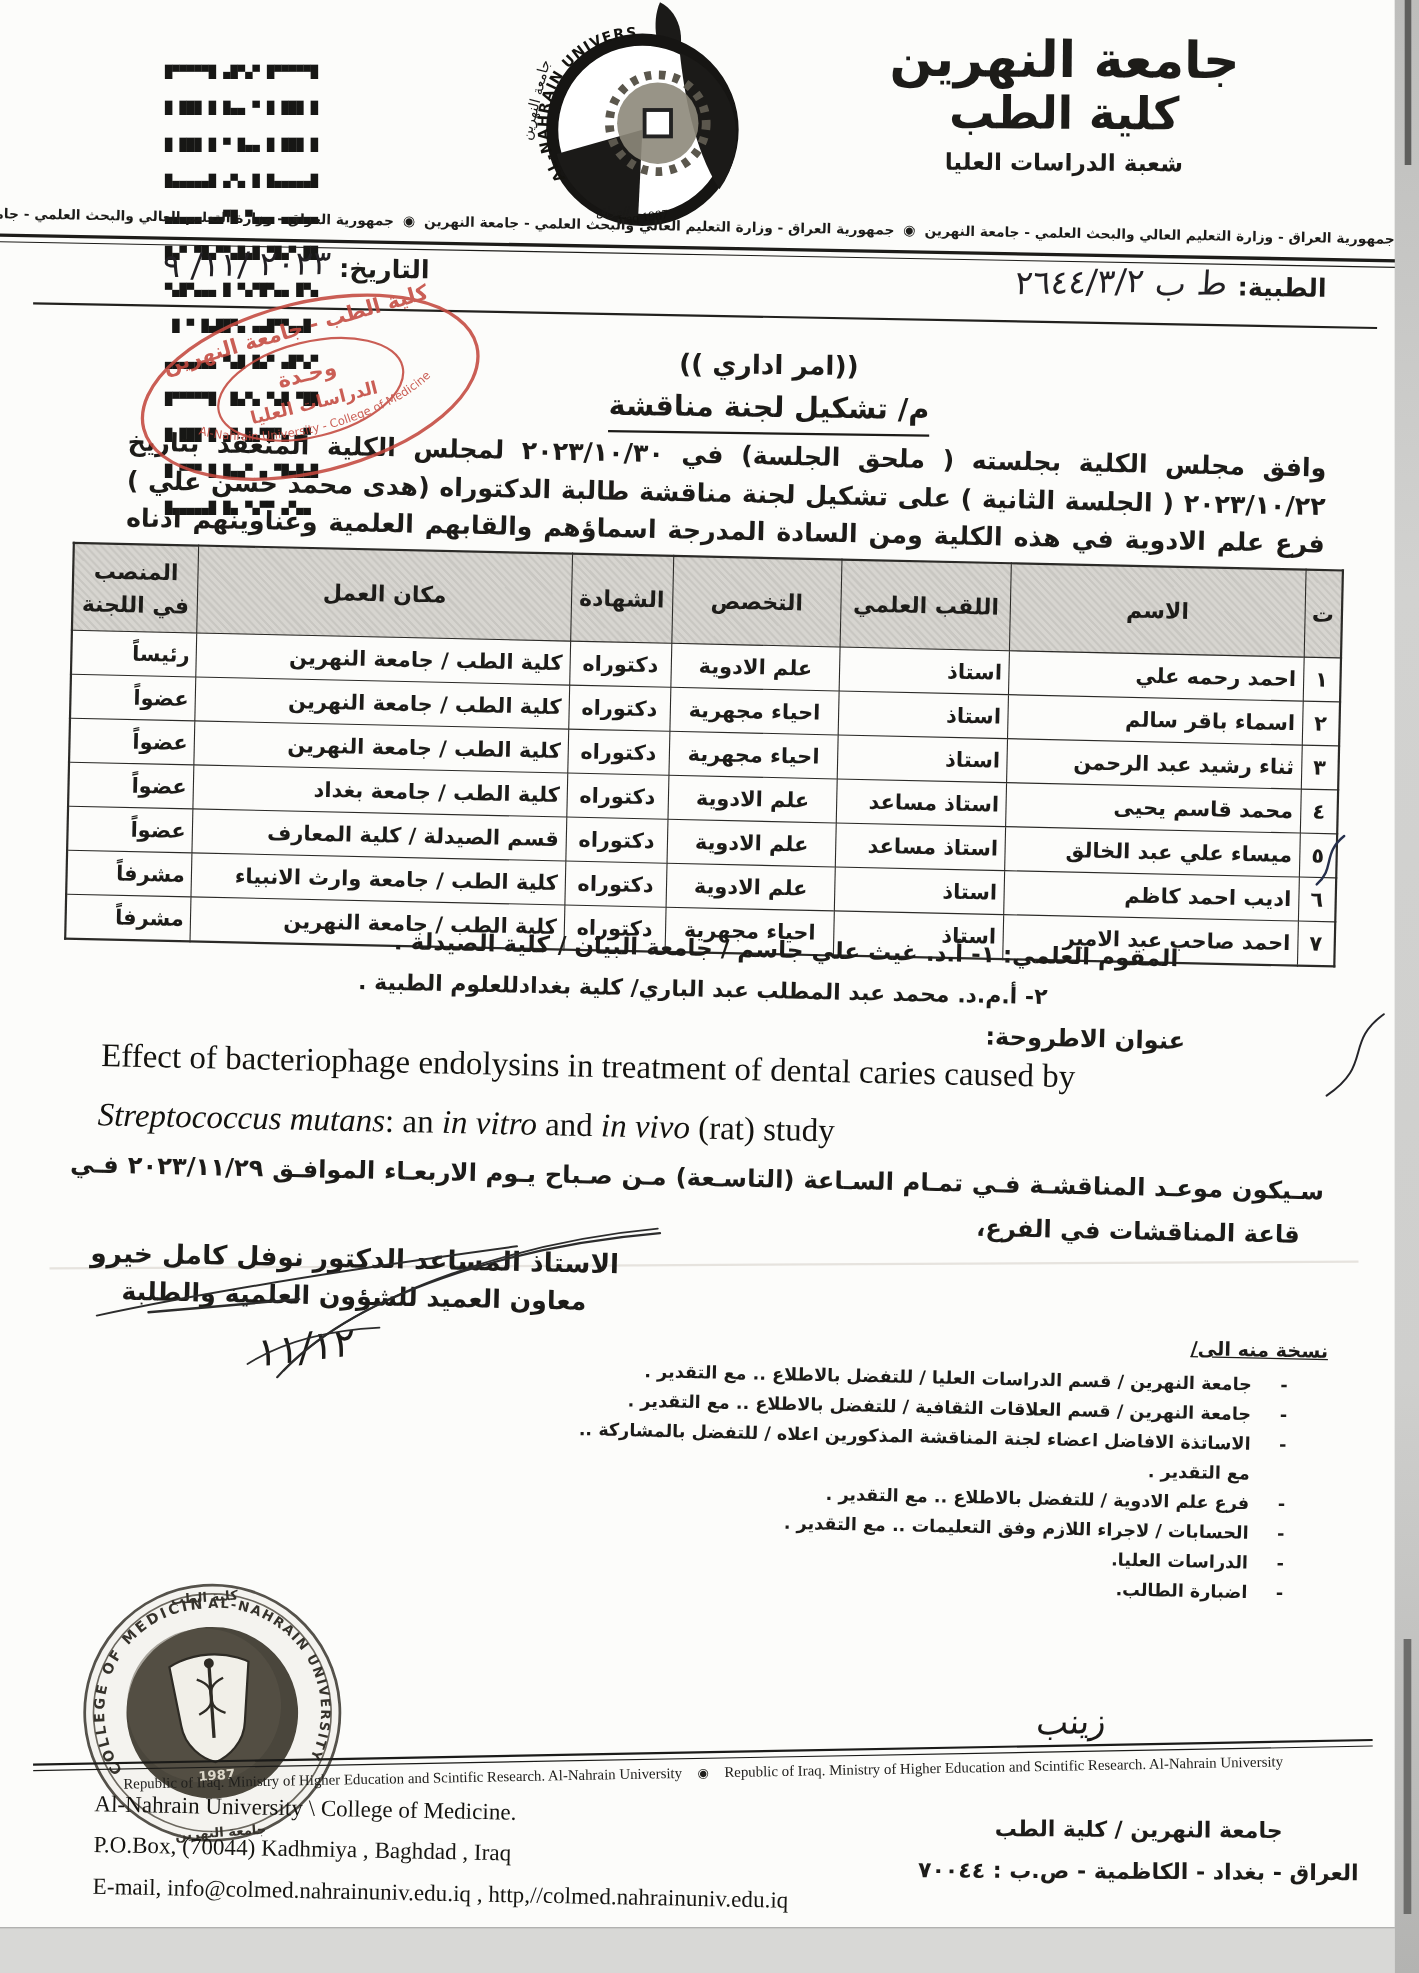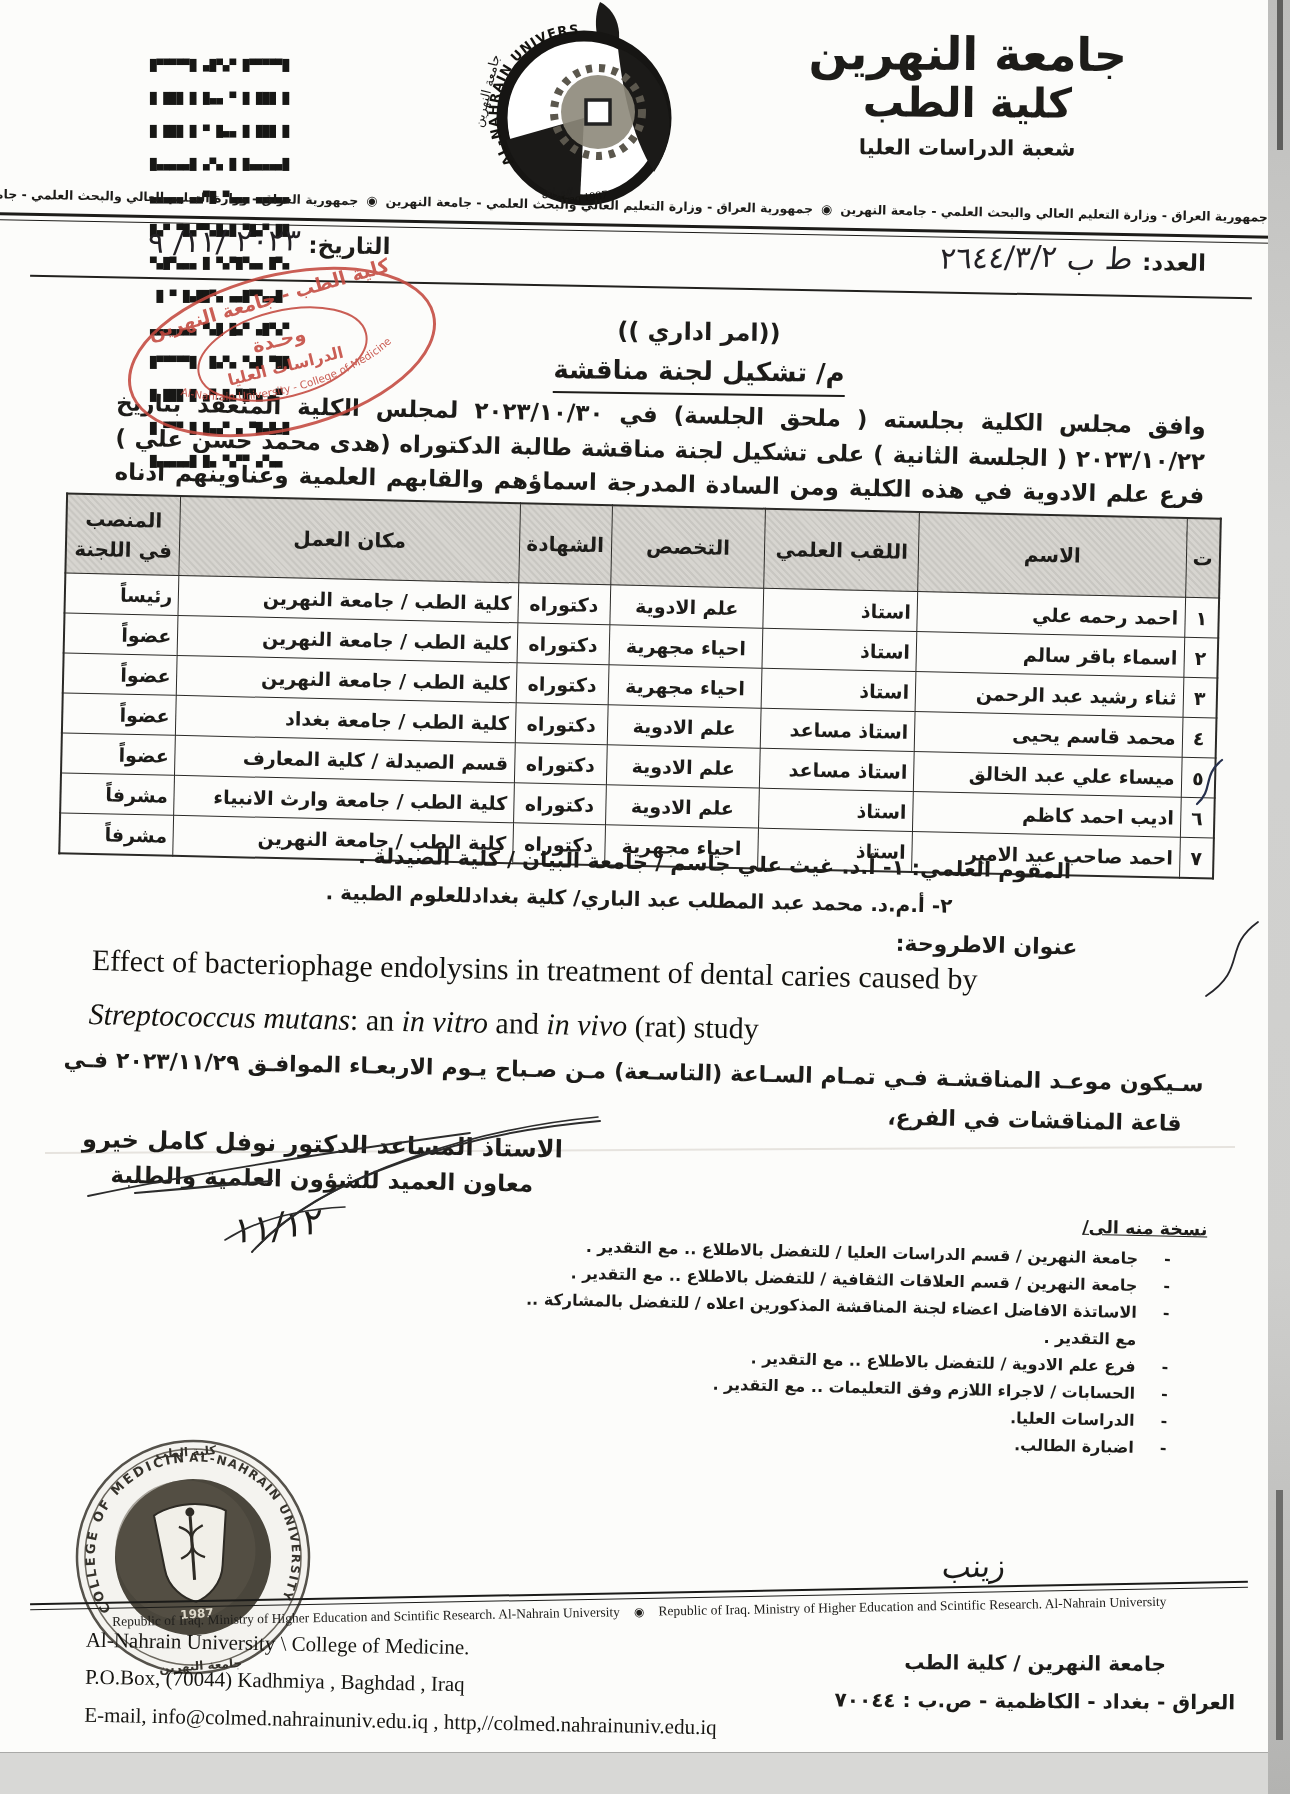--- a/index.html
+++ b/index.html
@@ -157,21 +157,21 @@
     <div class="l3">شعبة الدراسات العليا</div>
   </div>
 
   <div class="banner ar">
     <span>جمهورية العراق - وزارة التعليم العالي والبحث العلمي - جامعة النهرين</span><span class="sep">◉</span><span>جمهورية العراق - وزارة التعليم العالي والبحث العلمي - جامعة النهرين</span><span class="sep">◉</span><span>جمهورية العراق - وزارة التعليم العالي والبحث العلمي - جامعة النهرين</span>
   </div>
   <div class="b-rule"></div>
 
   <div class="numline">
     <div class="num-box">
-      <span class="num-label ar">العدد:</span>
+      <span class="num-label ar">الطبية:</span>
       <span class="num-hand hand ar">ط ب</span>
       <span class="num-hand hand" dir="ltr">٢٦٤٤/٣/٢</span>
     </div>
     <div class="date-box">
       <span class="num-label ar">التاريخ:</span>
       <span class="num-hand hand" dir="ltr">٢٠٢٣ /١١/ ٩</span>
     </div>
   </div>
   <div class="rule2"></div>
 

